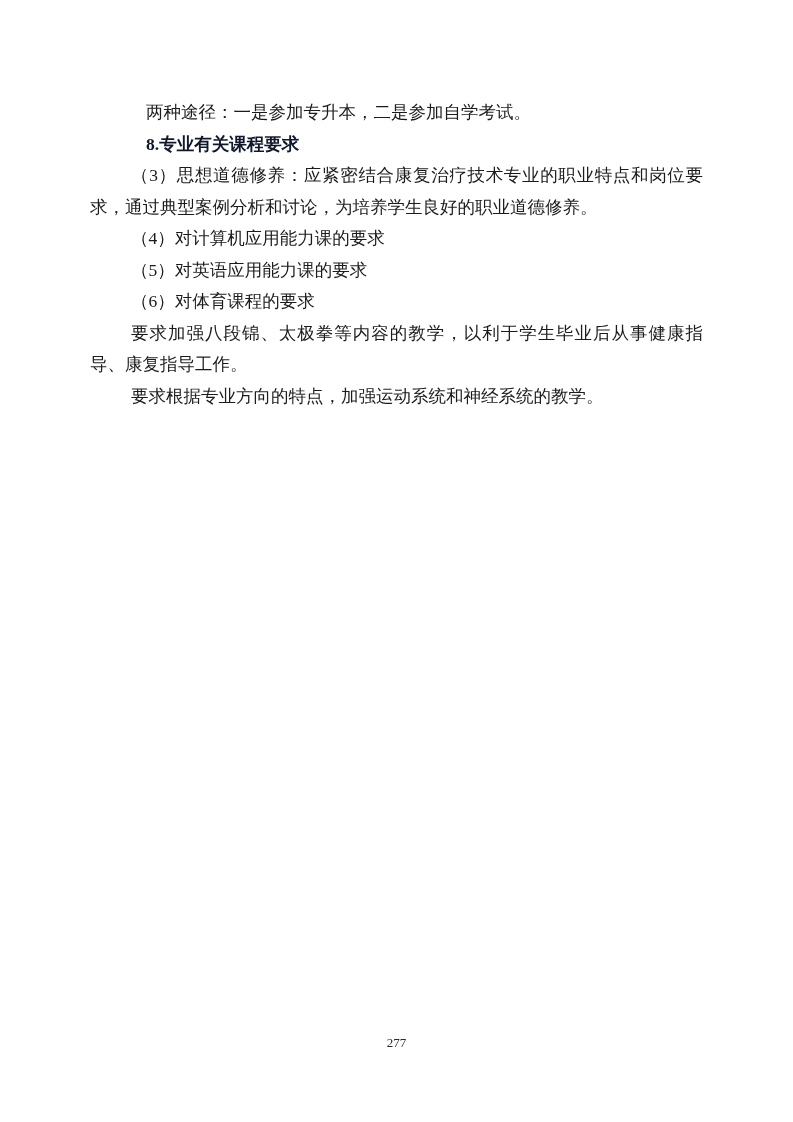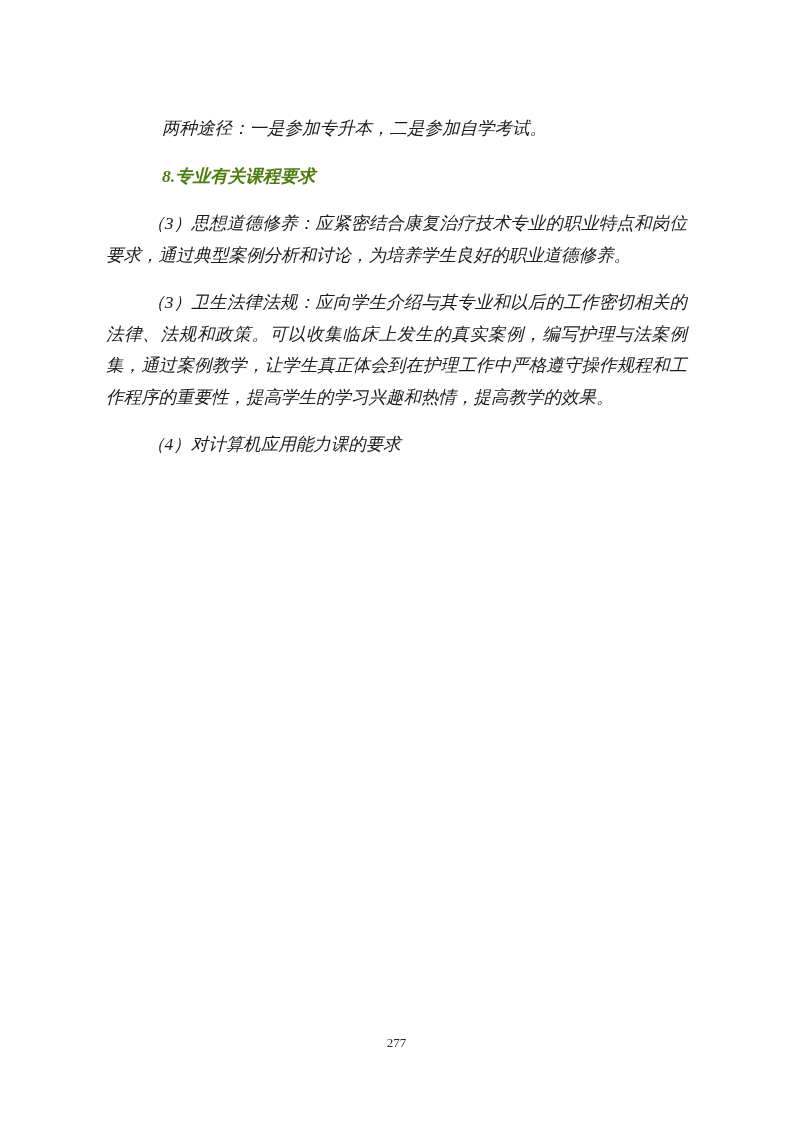--- a/index.html
+++ b/index.html
@@ -15,36 +15,35 @@
     overflow: hidden;
     font-family: "Liberation Serif", serif;
   }
   .doc-content {
     position: absolute;
     left: 90px;
     top: 97px;
     width: 613px;
   }
   .para {
-    margin: 16px;
+    margin: 0;
     padding: 0;
     font-size: 17.5px;
     line-height: 31.5px;
     color: #1b1b1b;
     text-align: justify;
     text-indent: 41px;
     word-break: break-all;
-    font-style: italic;
   }
   .para.indent-lg {
     text-indent: 56px;
   }
   .para.heading {
     font-weight: 700;
-    color: #4d7c0f;
+    color: #0f172a;
   }
   .page-number {
     position: absolute;
     top: 1035px;
     left: 0;
     width: 100%;
     text-align: center;
     font-size: 13px;
     line-height: 16px;
     color: #2a2a2a;
@@ -53,19 +52,22 @@
 </style>
 </head>
 <body>
 
 <div class="page">
 
   <div class="doc-content">
     <p class="para indent-lg">两种途径：一是参加专升本，二是参加自学考试。</p>
     <p class="para heading indent-lg">8.专业有关课程要求</p>
     <p class="para">（3）思想道德修养：应紧密结合康复治疗技术专业的职业特点和岗位要求，通过典型案例分析和讨论，为培养学生良好的职业道德修养。</p>
-    <p class="para">（3）卫生法律法规：应向学生介绍与其专业和以后的工作密切相关的法律、法规和政策。可以收集临床上发生的真实案例，编写护理与法案例集，通过案例教学，让学生真正体会到在护理工作中严格遵守操作规程和工作程序的重要性，提高学生的学习兴趣和热情，提高教学的效果。</p>
     <p class="para">（4）对计算机应用能力课的要求</p>
+    <p class="para">（5）对英语应用能力课的要求</p>
+    <p class="para">（6）对体育课程的要求</p>
+    <p class="para">要求加强八段锦、太极拳等内容的教学，以利于学生毕业后从事健康指导、康复指导工作。</p>
+    <p class="para">要求根据专业方向的特点，加强运动系统和神经系统的教学。</p>
   </div>
 
   <div class="page-number">277</div>
 
 </div>
 
 </body></html>

